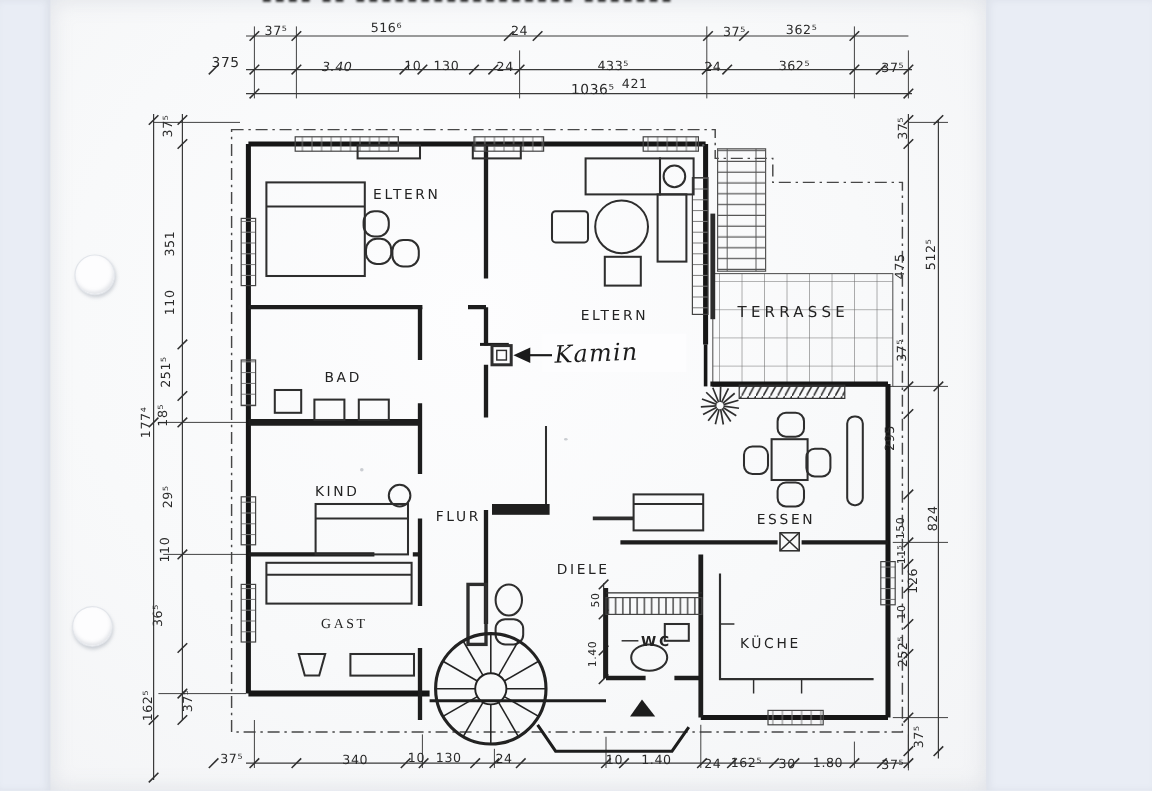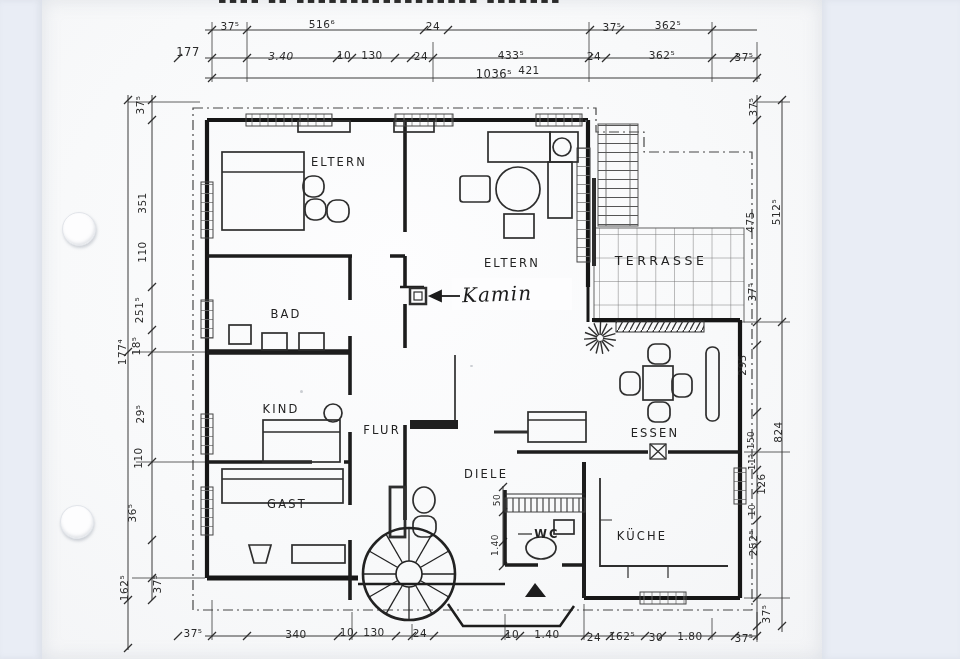--- a/index.html
+++ b/index.html
@@ -314,31 +314,31 @@
 
   <div id="labels">
       <span class="lbl room" style="left: 339px; top: 162px;">ELTERN</span>
       <span class="lbl room" style="left: 512px; top: 263px;">ELTERN</span>
       <span class="lbl room room-big" style="left: 661px; top: 260px;">TERRASSE</span>
       <span class="lbl room" style="left: 286px; top: 314px;">BAD</span>
       <span class="lbl room" style="left: 281px; top: 409px;">KIND</span>
       <span class="lbl room" style="left: 382px; top: 430px;">FLUR</span>
       <span class="lbl room" style="left: 486px; top: 474px;">DIELE</span>
       <span class="lbl room" style="left: 655px; top: 433px;">ESSEN</span>
-      <span class="lbl room" style="left: 287px; top: 504px;">GAST</span>
+      <span class="lbl room" style="left: 287px; top: 520px; font-family: Liberation Serif, serif;">GAST</span>
       <span class="lbl room" style="left: 547px; top: 534px; font-weight: bold;">WC</span>
       <span class="lbl room" style="left: 642px; top: 536px;">KÜCHE</span>
       <span class="lbl hand" style="left: 497px; top: 294px;">Kamin</span>
       <span class="lbl " style="left: 230px; top: 26px;">37⁵</span>
       <span class="lbl " style="left: 322px; top: 24px;">516⁶</span>
       <span class="lbl " style="left: 433px; top: 26px;">24</span>
       <span class="lbl " style="left: 529px; top: 26px; margin-top: 44px;">421</span>
       <span class="lbl " style="left: 612px; top: 27px;">37⁵</span>
       <span class="lbl " style="left: 668px; top: 25px;">362⁵</span>
-      <span class="lbl big" style="left: 188px; top: 52px;">177</span>
+      <span class="lbl big" style="left: 188px; top: 52px;">375</span>
       <span class="lbl " style="left: 281px; top: 56px; font-style: italic;">3.40</span>
       <span class="lbl " style="left: 344px; top: 55px;">10</span>
       <span class="lbl " style="left: 372px; top: 55px;">130</span>
       <span class="lbl " style="left: 421px; top: 56px;">24</span>
       <span class="lbl " style="left: 511px; top: 55px;">433⁵</span>
       <span class="lbl " style="left: 594px; top: 56px;">24</span>
       <span class="lbl " style="left: 662px; top: 55px;">362⁵</span>
       <span class="lbl " style="left: 744px; top: 57px;">37⁵</span>
       <span class="lbl big" style="left: 494px; top: 74px;">1036⁵</span>
       <span class="lbl " style="left: 193px; top: 633px;">37⁵</span>

